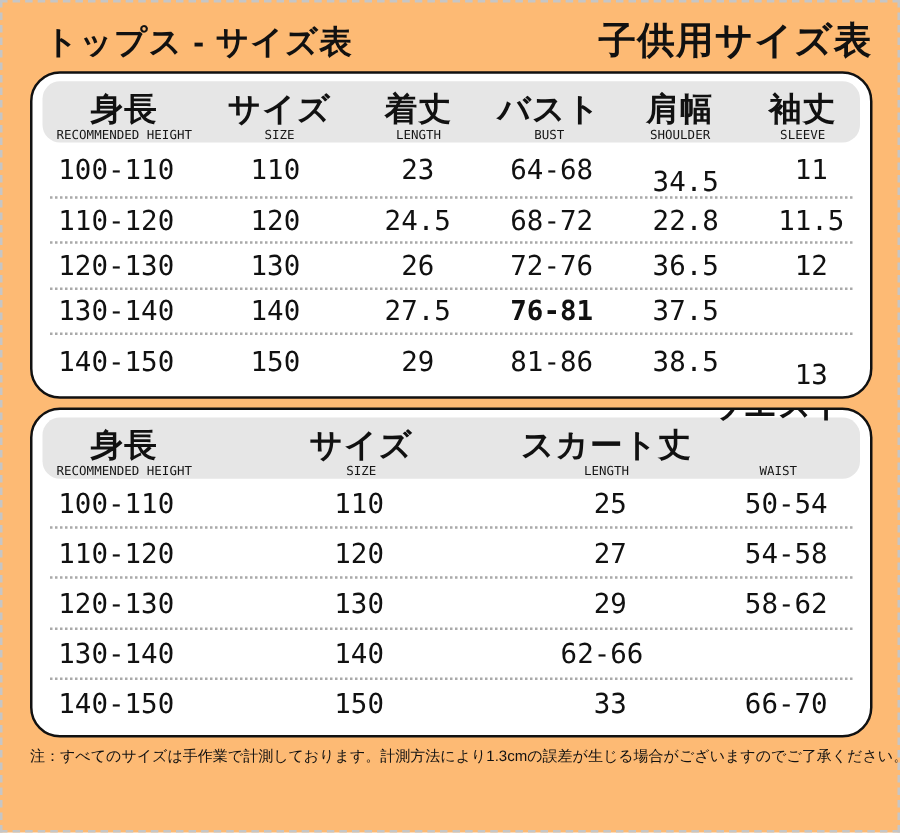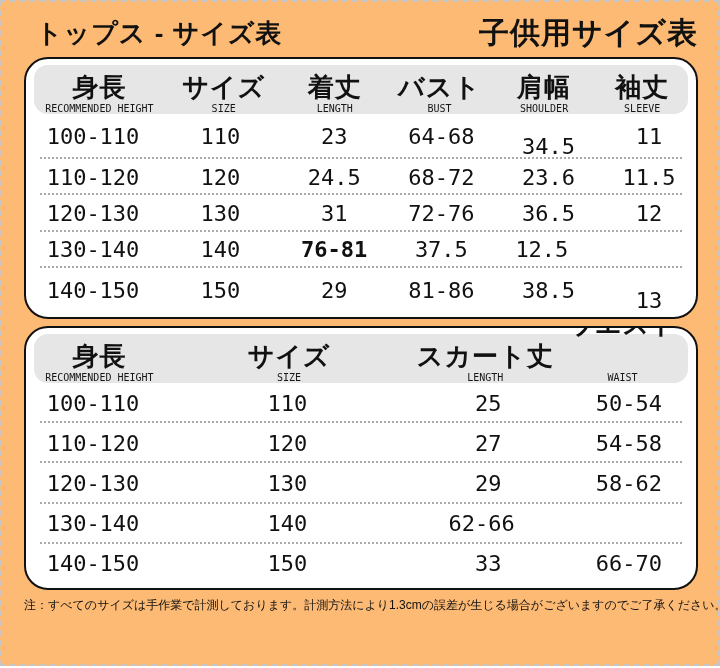--- a/index.html
+++ b/index.html
@@ -160,37 +160,37 @@
           <div class="cell" style="width: 16%;">23</div>
           <div class="cell" style="width: 16%;">64-68</div>
           <div class="cell" style="width: 16%; margin-top: 20px;">34.5</div>
           <div class="cell" style="width: 14%;">11</div>
         </div>
         <div class="row">
           <div class="cell" style="width: 20%;">110-120</div>
           <div class="cell" style="width: 18%;">120</div>
           <div class="cell" style="width: 16%;">24.5</div>
           <div class="cell" style="width: 16%;">68-72</div>
-          <div class="cell" style="width: 16%;">23.6</div>
+          <div class="cell" style="width: 16%;">22.8</div>
           <div class="cell" style="width: 14%;">11.5</div>
         </div>
         <div class="row">
           <div class="cell" style="width: 20%;">120-130</div>
           <div class="cell" style="width: 18%;">130</div>
-          <div class="cell" style="width: 16%;">31</div>
+          <div class="cell" style="width: 16%;">26</div>
           <div class="cell" style="width: 16%;">72-76</div>
           <div class="cell" style="width: 16%;">36.5</div>
           <div class="cell" style="width: 14%;">12</div>
         </div>
         <div class="row">
           <div class="cell" style="width: 20%;">130-140</div>
           <div class="cell" style="width: 18%;">140</div>
+          <div class="cell" style="width: 16%;">27.5</div>
           <div class="cell" style="width: 16%; font-weight: bold;">76-81</div>
           <div class="cell" style="width: 16%;">37.5</div>
-          <div class="cell" style="width: 14%;">12.5</div>
         </div>
         <div class="row">
           <div class="cell" style="width: 20%;">140-150</div>
           <div class="cell" style="width: 18%;">150</div>
           <div class="cell" style="width: 16%;">29</div>
           <div class="cell" style="width: 16%;">81-86</div>
           <div class="cell" style="width: 16%;">38.5</div>
           <div class="cell" style="width: 14%; margin-top: 20px;">13</div>
         </div>
       </div>

